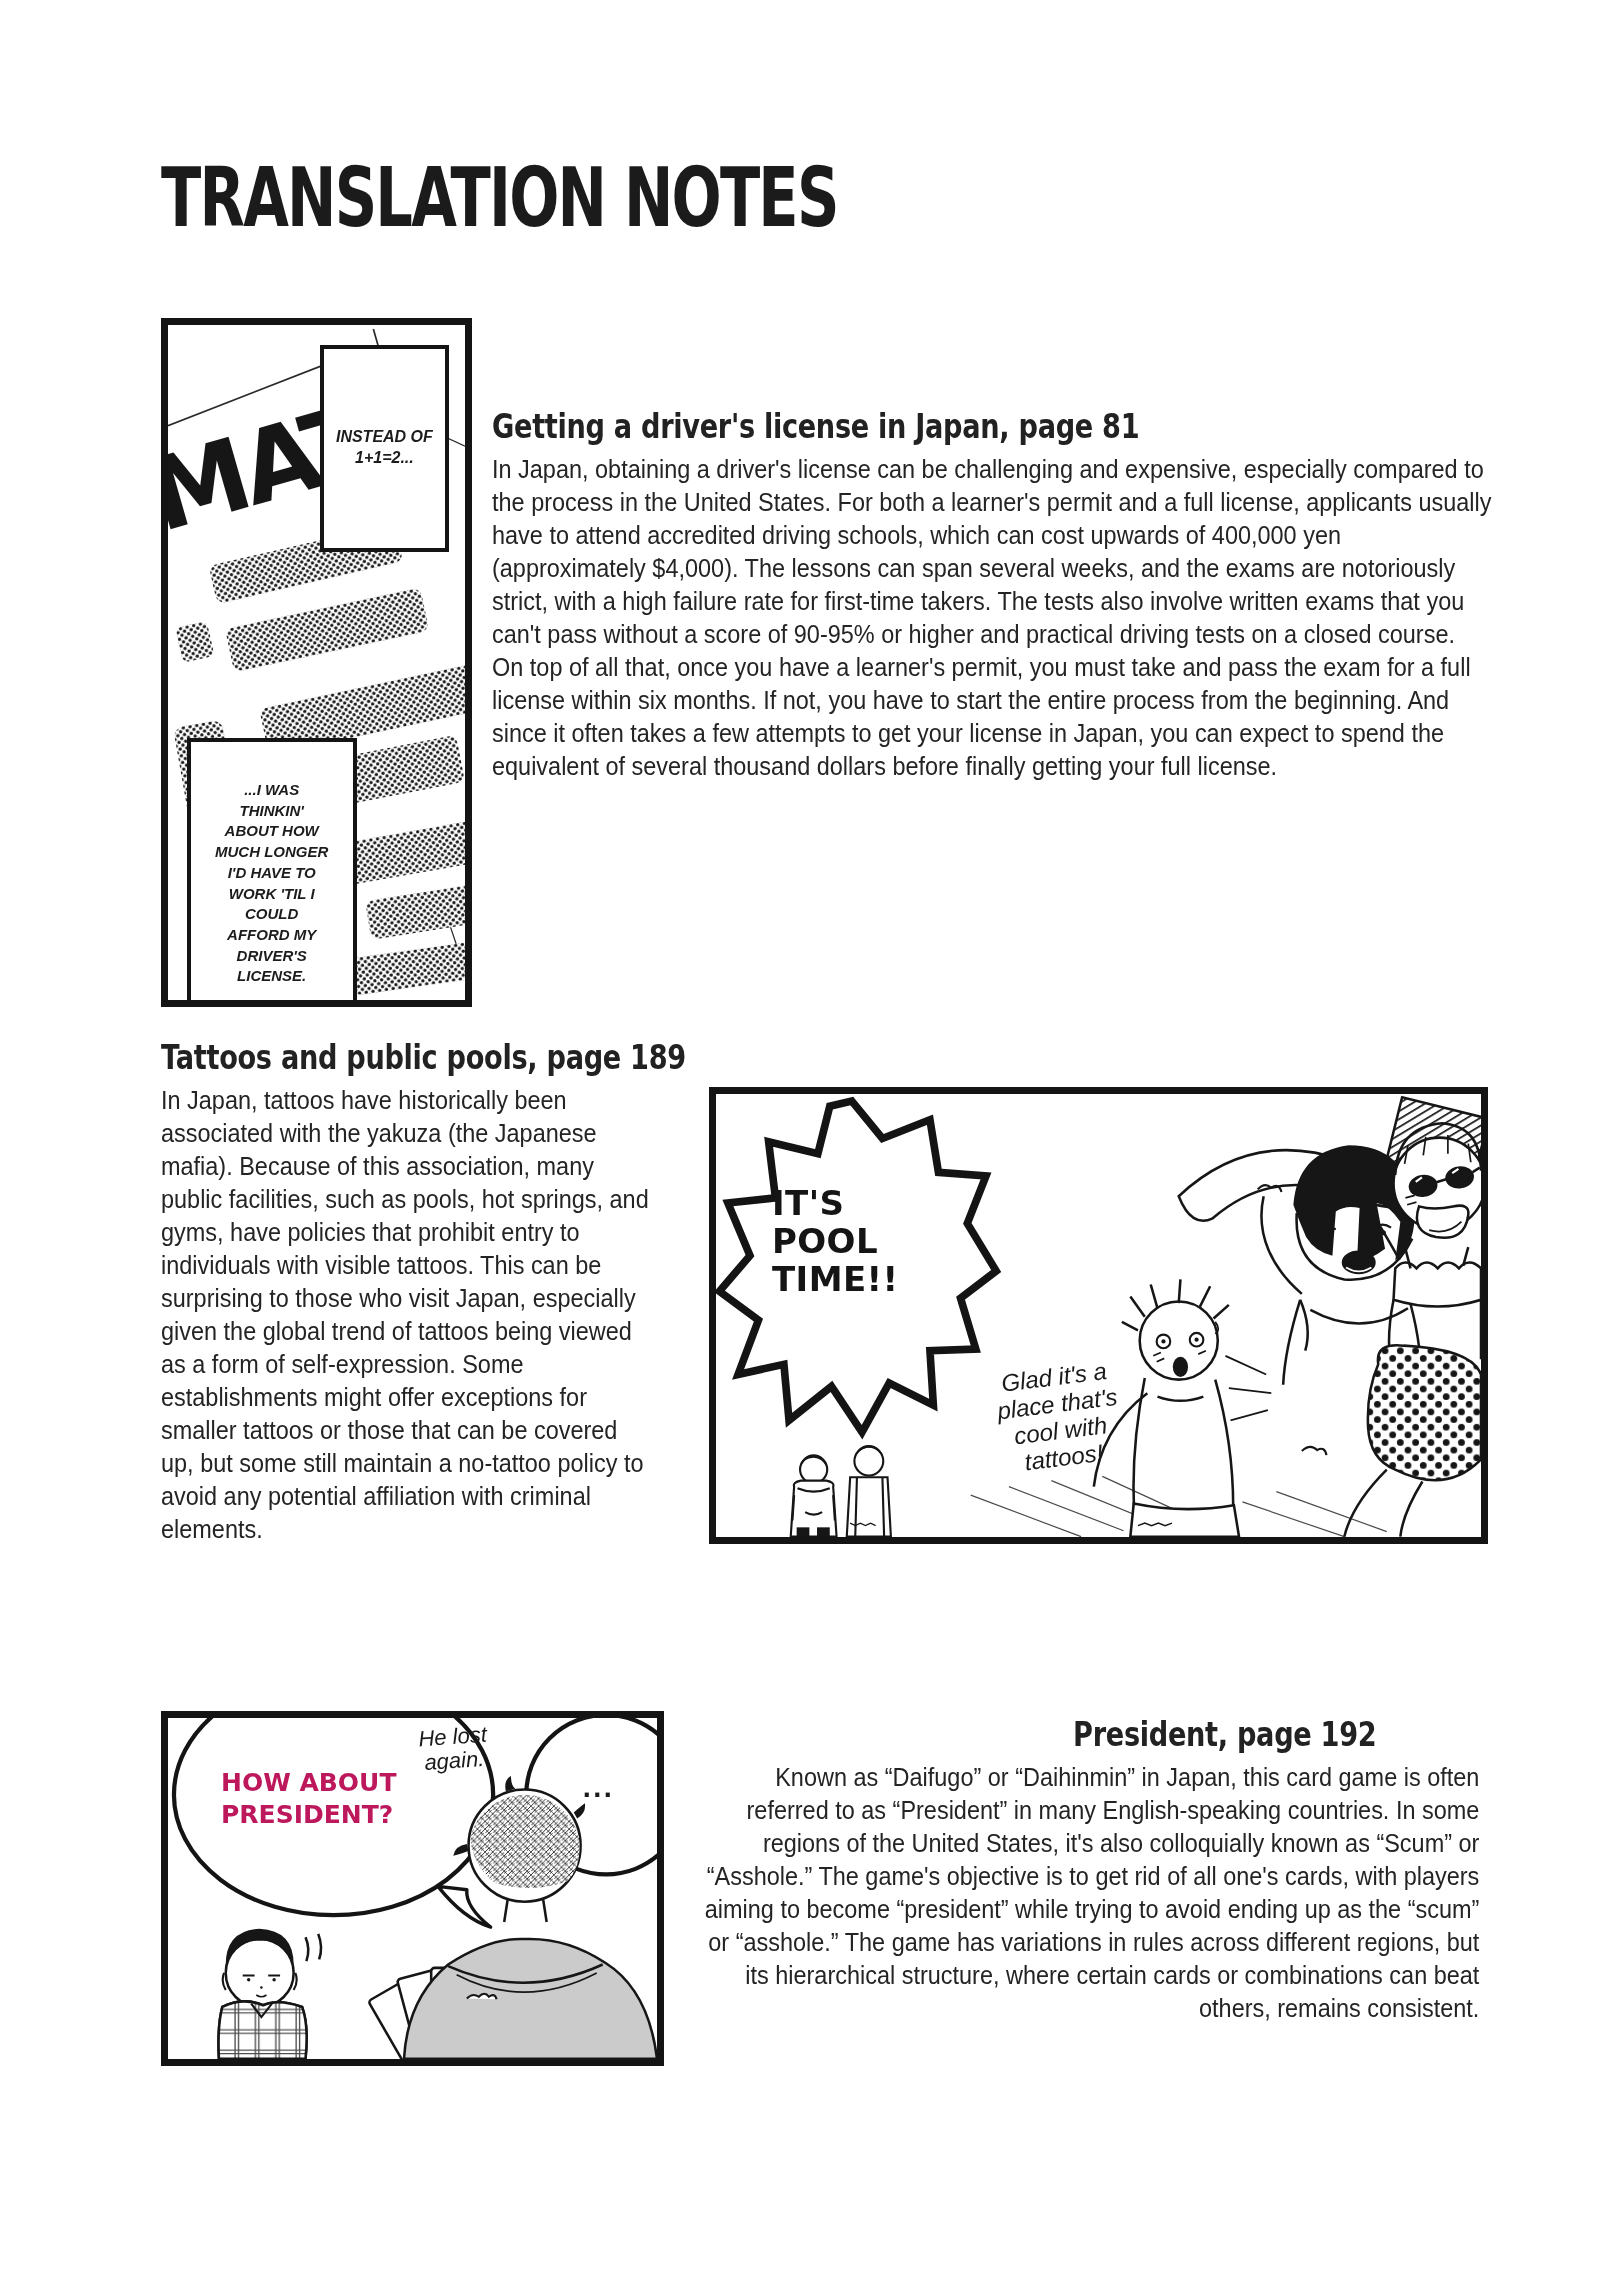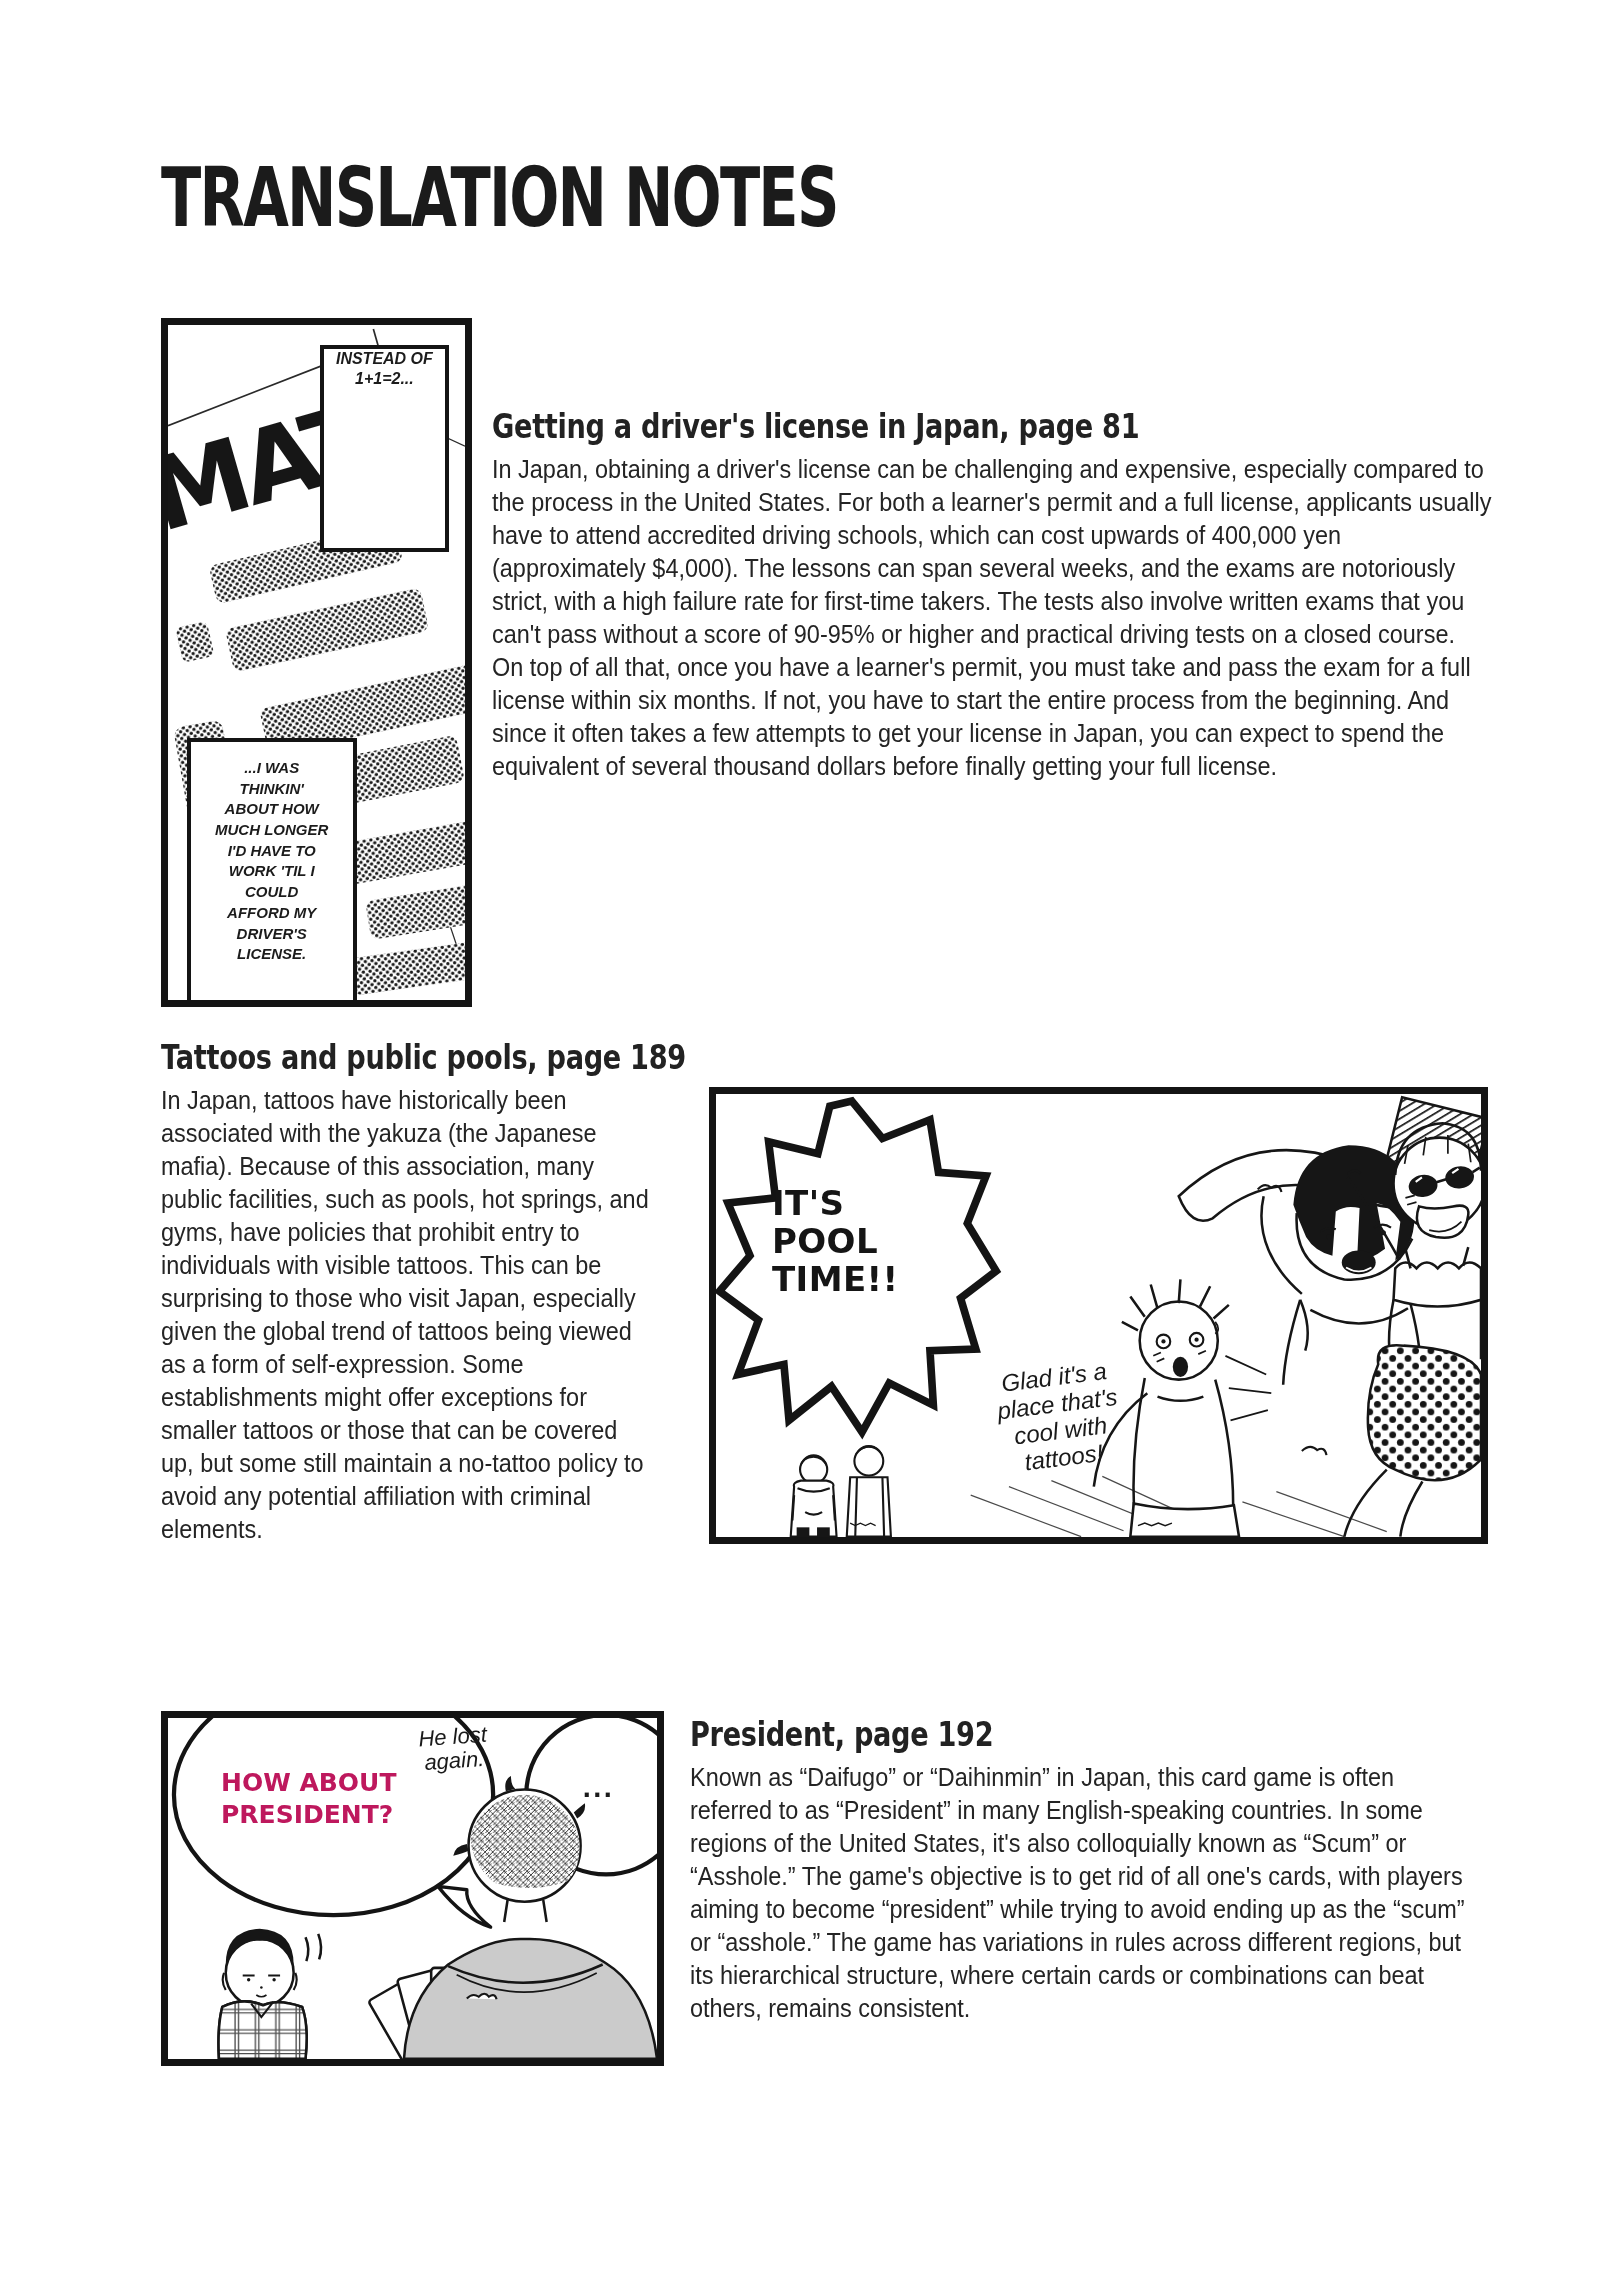--- a/index.html
+++ b/index.html
@@ -33,32 +33,32 @@
     color:#242424;
   }
   
   .sec1{position:absolute;left:150px;top:318px;width:1359px;display:flex;gap:20.4px;}
   .sec1 .txt{padding-top:88px;}
   .sec1 p.note-body{width:1087px;}
   .sec2{position:absolute;left:150px;top:1037px;width:1327px;}
   .sec2 .flow{position:relative;}
   .sec2 p.note-body{width:1440px;} 
   .sec3{position:absolute;left:150px;top:1711px;width:1376px;display:flex;gap:25.5px;}
-  .sec3 .txt{padding-top:3.4px;}
+  .sec3 .txt{padding-top:3.4px;text-align:right;}
   .sec3 p.note-body{width:858px;}
   
   .panel{position:relative;background:#fff;border:7.6px solid #141414;box-sizing:content-box;overflow:hidden;}
   .panel svg{position:absolute;left:0;top:0;}
   .panel-math{width:297px;height:675px;flex:none;}
   .panel-pool{float:right;width:765px;height:443px;margin:3.4px 0 10.2px 15.3px;}
   .panel-pres{width:489px;height:341px;flex:none;}
   
   .capbox{
     position:absolute;background:#fff;border:4.2px solid #141414;
-    display:flex;justify-content:center;text-align:center;
+    display:flex;align-items:center;justify-content:center;text-align:center;
     font-style:italic;font-weight:bold;color:#1c1c1c;
   }
   .cap1{left:152px;top:19.5px;width:114px;height:199px;font-size:16px;line-height:1.3;padding:0 3.4px;}
   .cap2{left:18.7px;top:413px;width:114px;height:251px;font-size:15px;line-height:1.38;padding:16px 24px;}
   
   .pool-shout{
     position:absolute;left:56px;top:90px;width:167px;
     font-family:"DejaVu Sans",sans-serif;
     font-weight:bold;font-size:34px;line-height:1.12;letter-spacing:0.4px;
     color:#151515;

